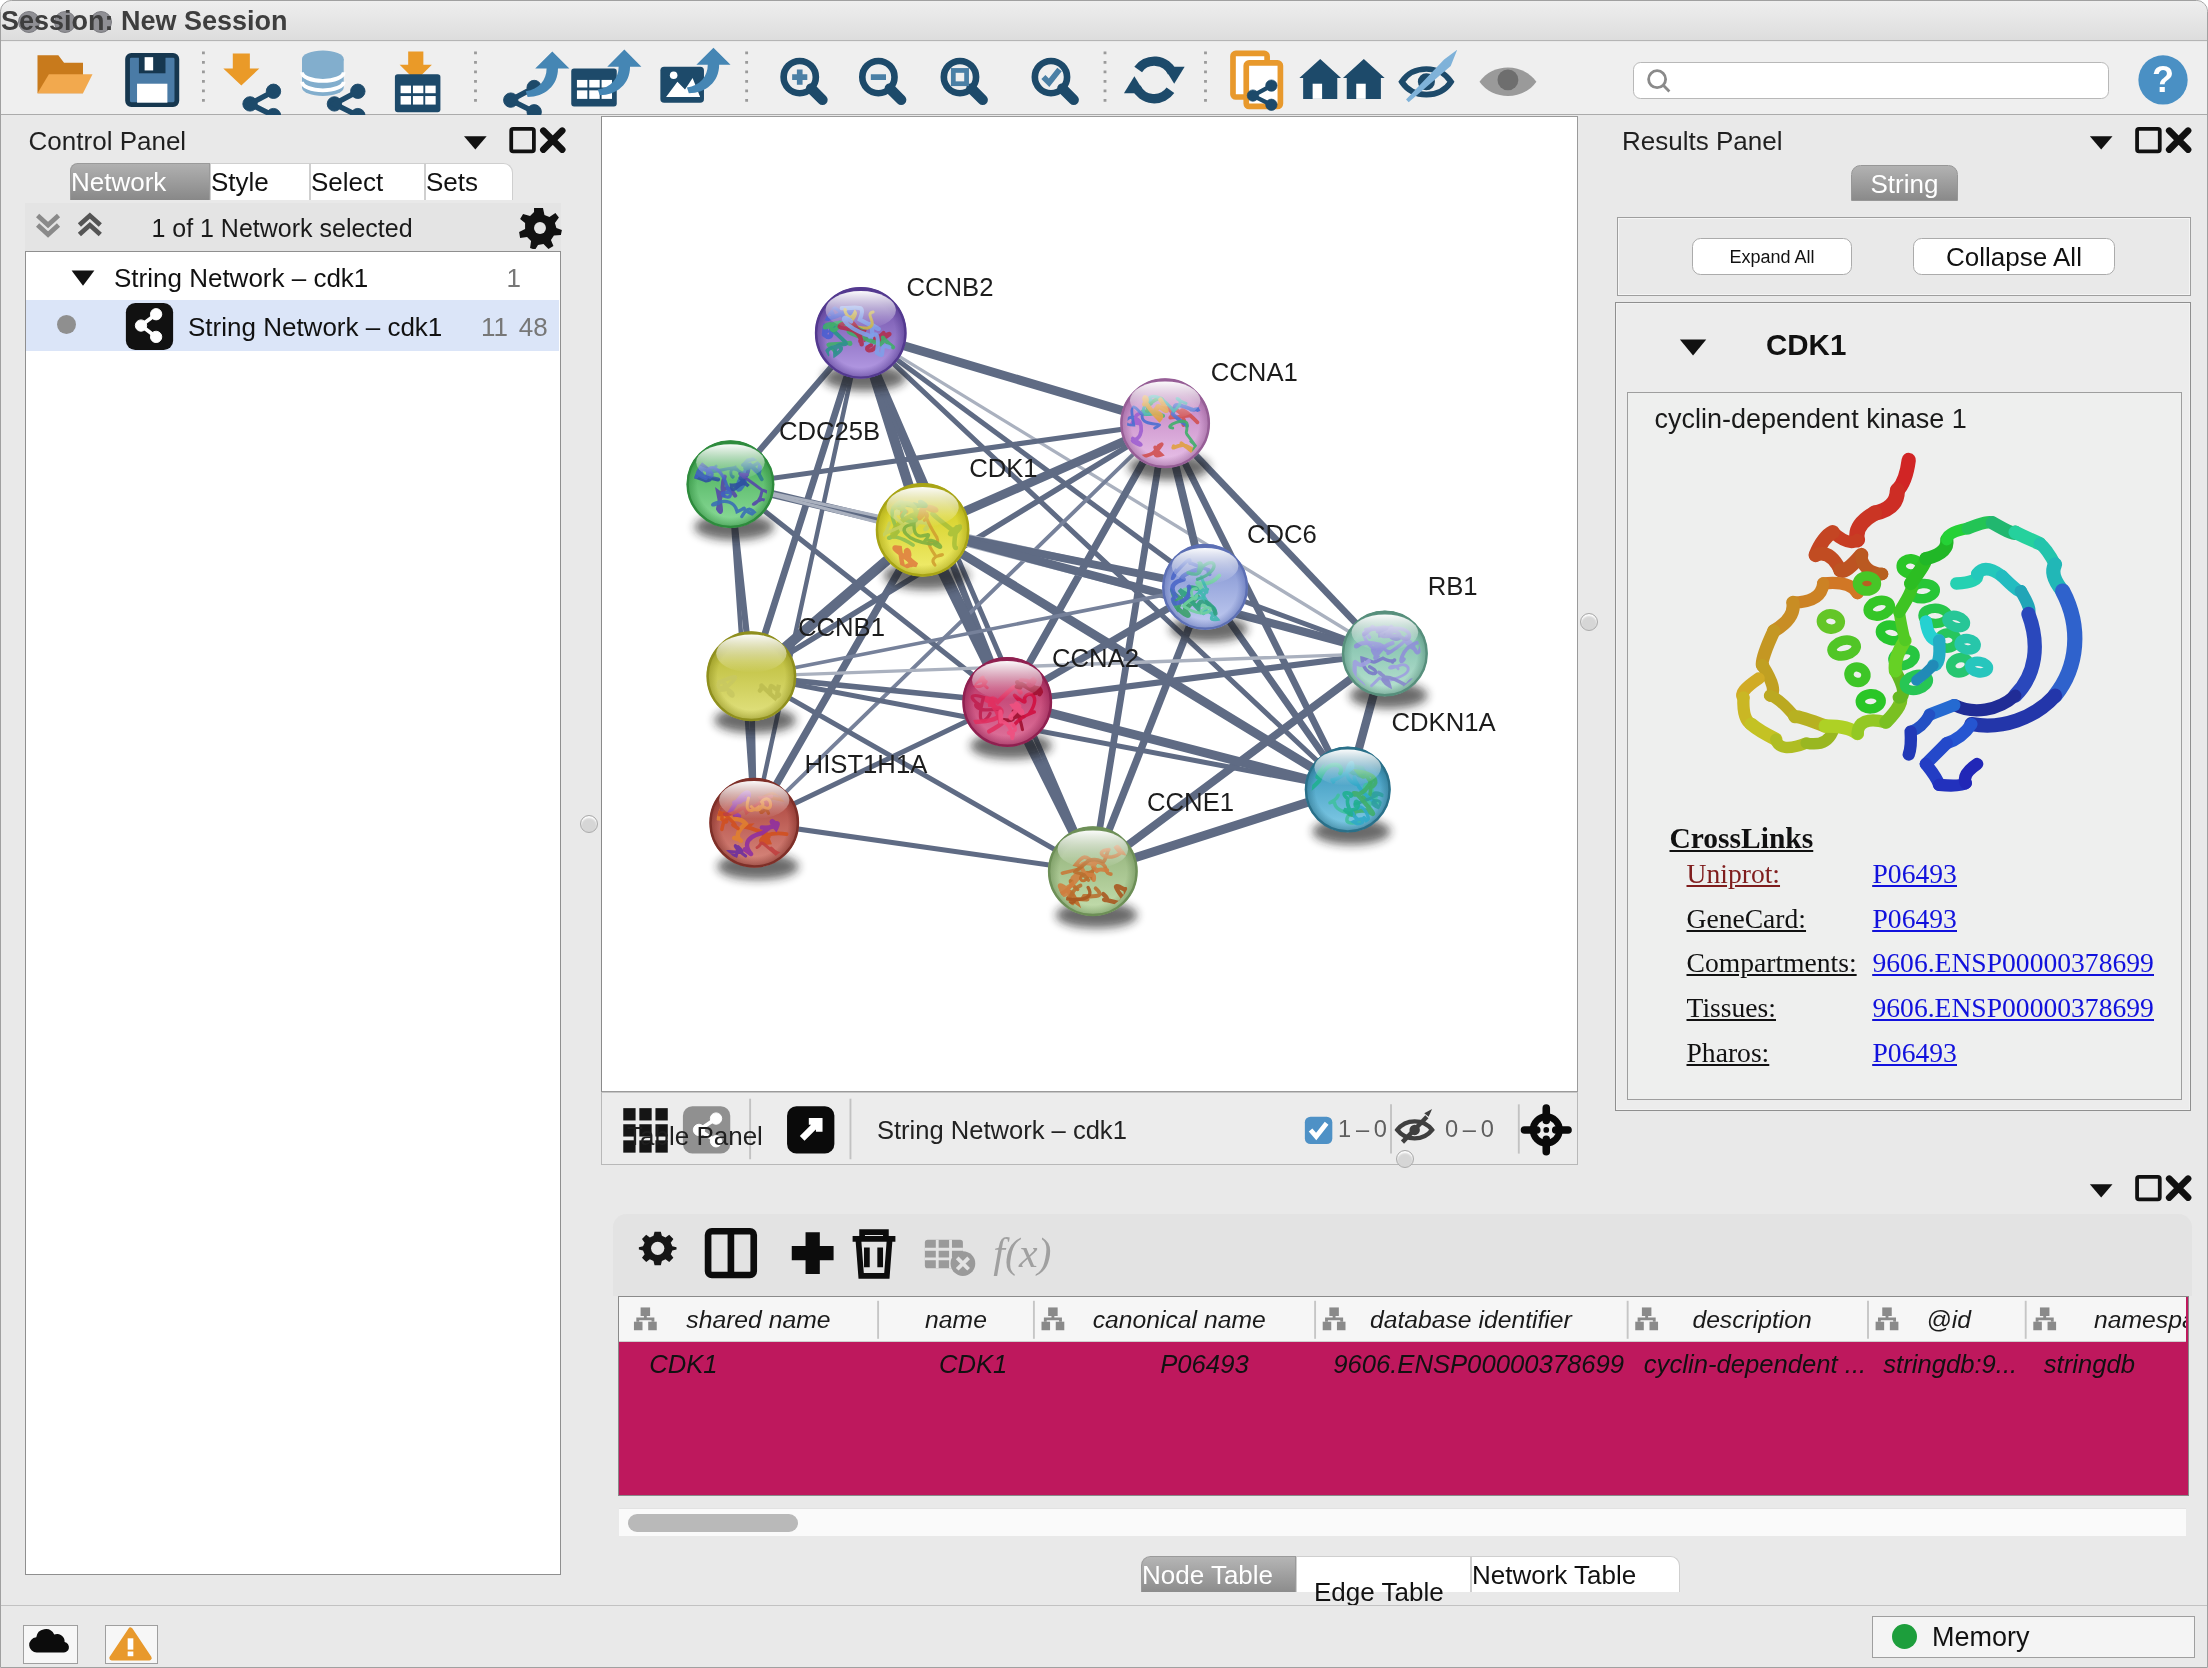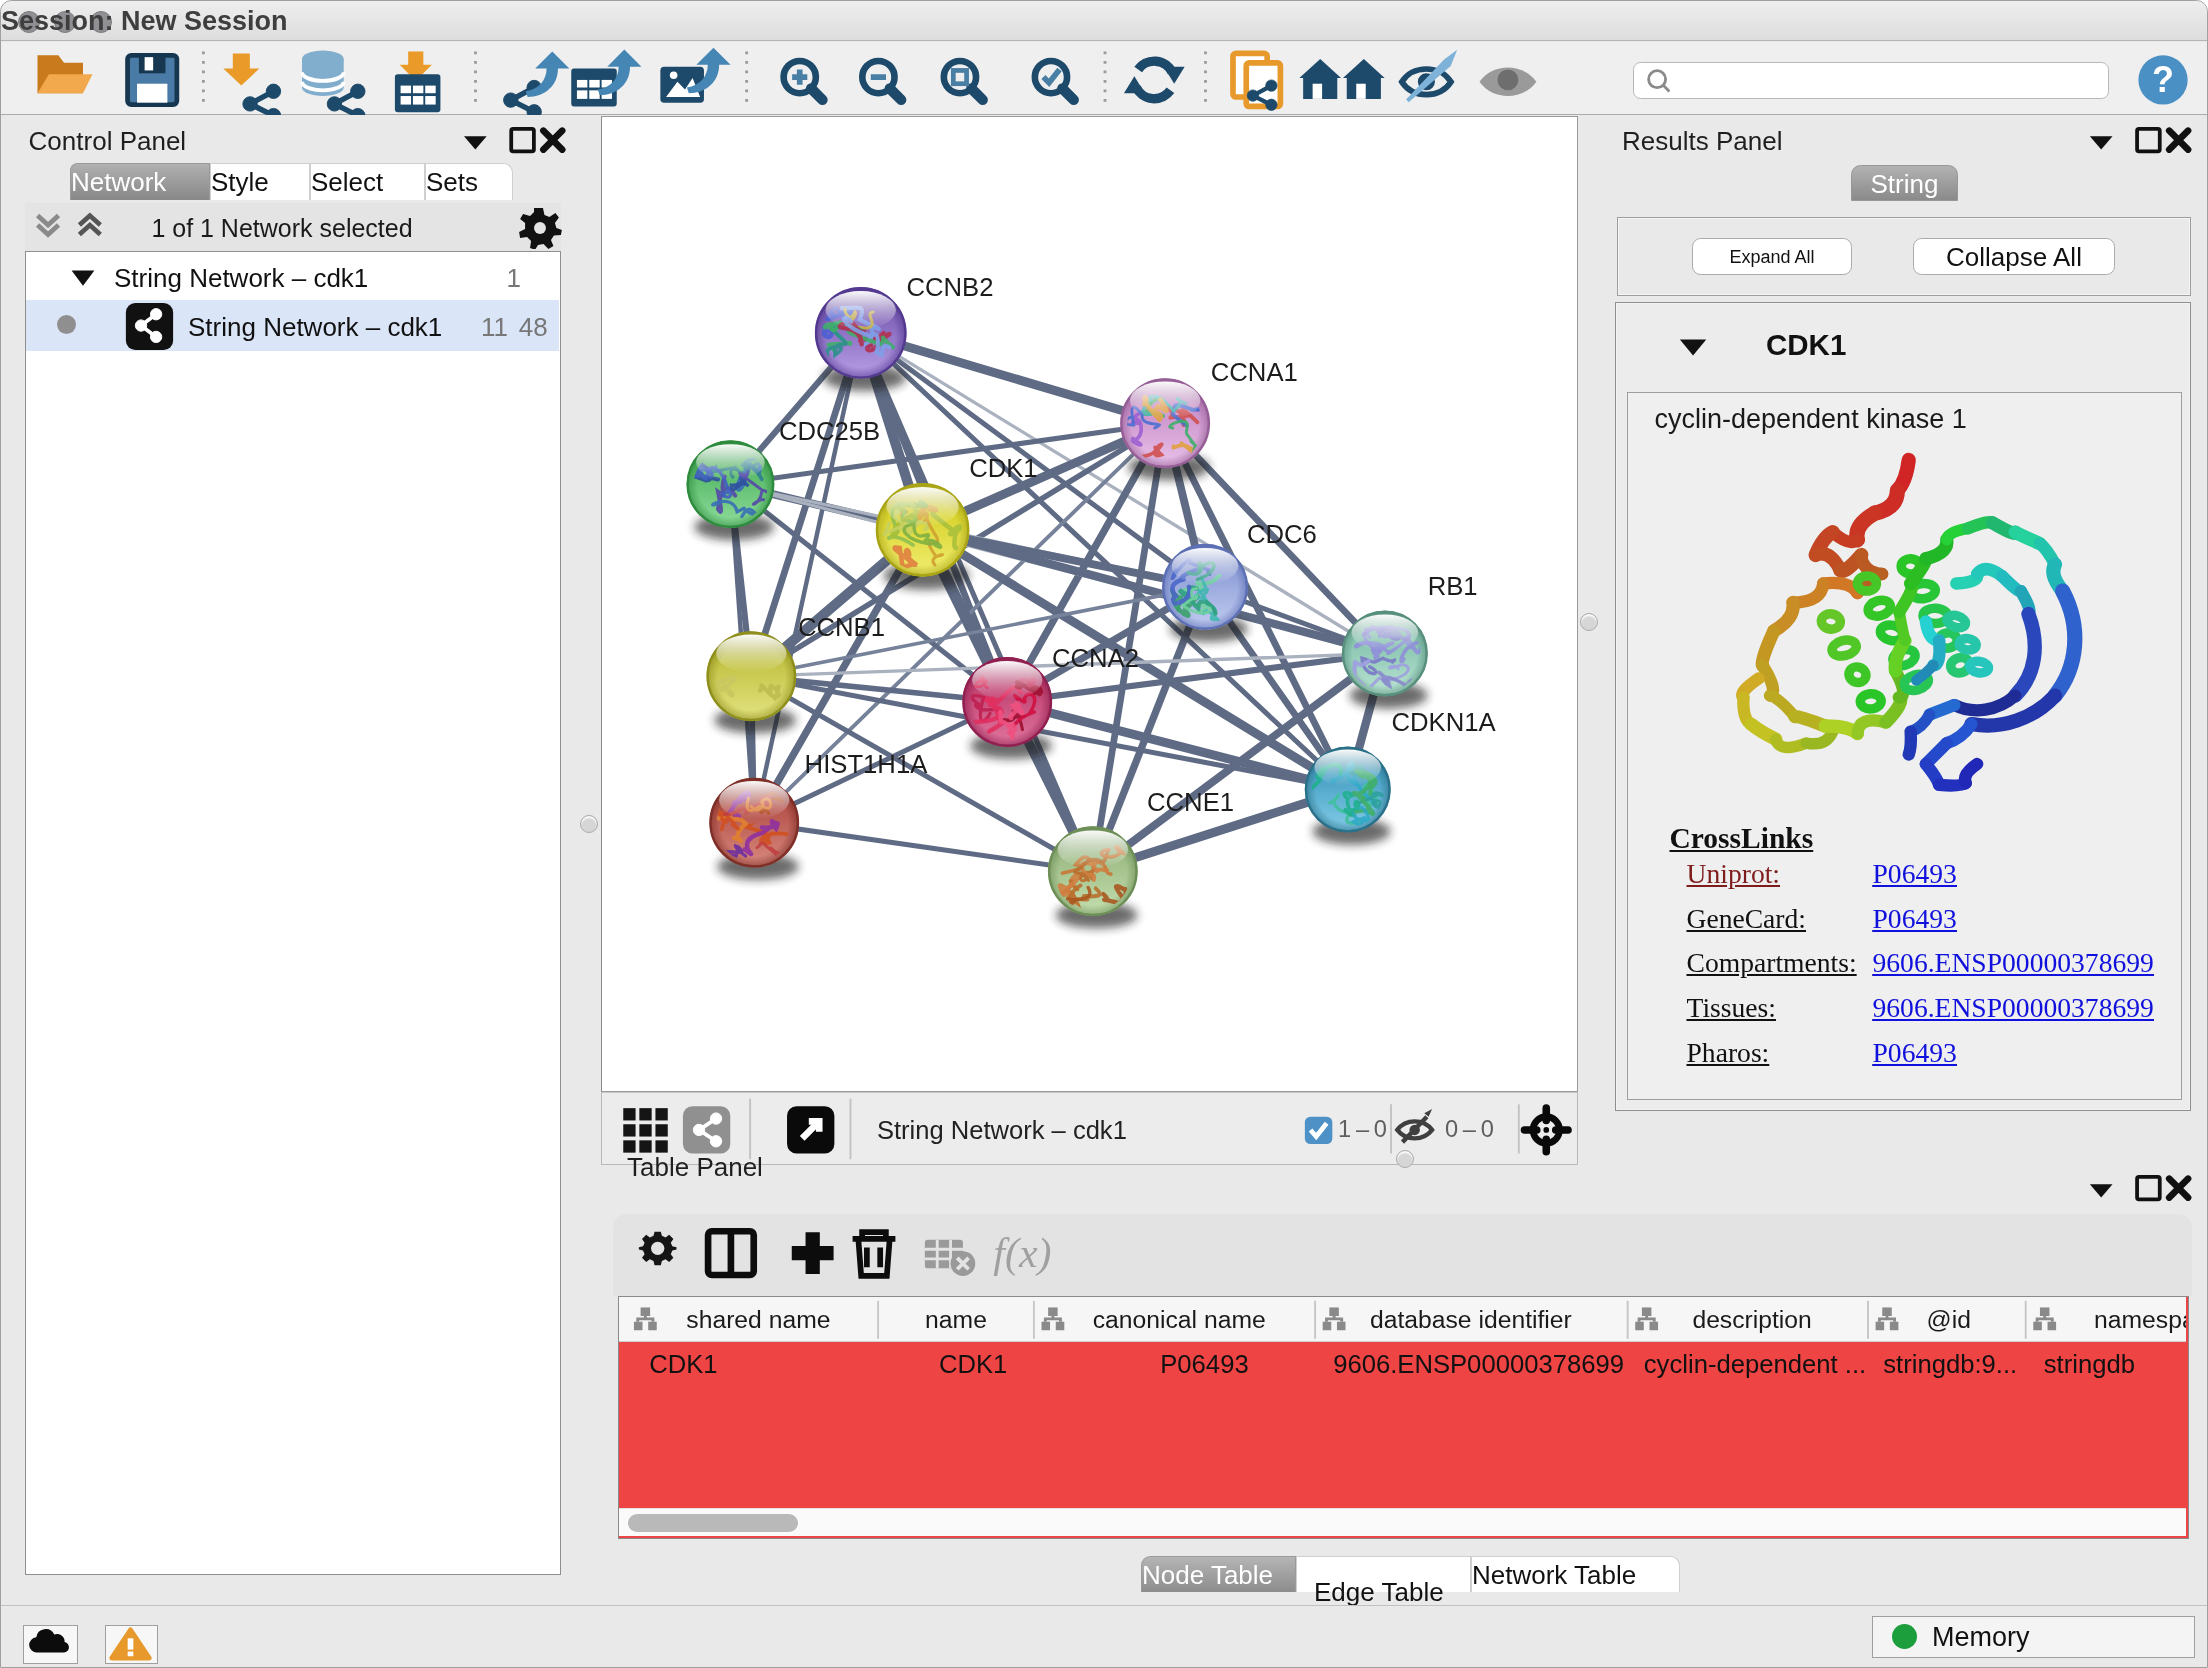--- a/index.html
+++ b/index.html
@@ -4,21 +4,21 @@
 html,body{width:2208px;height:1668px;overflow:hidden;background:#ffffff;font-family:"Liberation Sans",sans-serif;}
 .abs{position:absolute}
 #win{position:absolute;left:0;top:0;width:2208px;height:1668px;background:#e9e9e9;border-radius:11.4px 11.4px 0 0;overflow:hidden;border:1px solid #a0a0a0;}
 #titlebar{position:absolute;left:0;top:0;width:2208px;height:40px;background:linear-gradient(#eeeeee,#dddddd);border-bottom:1px solid #b5b5b5;border-radius:11.4px 11.4px 0 0;}
 .tl{position:absolute;top:9.5px;width:22px;height:22px;border-radius:50%;background:#8f8f94;border:1px solid #7c7c81;}
 #title{position:absolute;top:4.8px;left:0;width:2208px;text-align:left;font-size:27px;font-weight:bold;color:#3e3e3e;}
 #toolbar{position:absolute;left:0;top:41px;width:2208px;height:73px;background:#efefef;border-bottom:1px solid #ababab;}
 #searchbox{position:absolute;left:1632px;top:61px;width:476px;height:37px;background:#ffffff;border:1.9px solid #b8b8b8;border-radius:7.6px;}
 #cp-title{position:absolute;left:27.6px;top:125px;font-size:26px;color:#1f1f1f;}
 #rp-title{position:absolute;left:1621px;top:125px;font-size:26px;color:#1f1f1f;}
-#tp-title{position:absolute;left:626px;top:1120px;font-size:26px;color:#1f1f1f;margin-top:31px;}
+#tp-title{position:absolute;left:626px;top:1120px;font-size:26px;color:#1f1f1f;}
 .tabrow{position:absolute;display:flex;}
 .tab{height:37px;line-height:37px;padding:0 28.5px;background:#ffffff;color:#111;font-size:26px;border:1px solid #cfcfcf;border-bottom:none;}
 .tab.first{border-radius:9.5px 0 0 0;}
 .tab.last{border-radius:0 9.5px 0 0;}
 .tab.sel{background:linear-gradient(#b5b5b5,#8c8c8c);color:#ffffff;border-color:#9a9a9a;}
 .tab.sel2{background:linear-gradient(#b0b0b0,#888888);color:#ffffff;border-color:#9a9a9a;border-radius:7.6px 0 0 0;}
 #cp-subbar{position:absolute;left:24px;top:202px;width:536px;height:49px;background:#e4e4e4;}
 #cp-subtext{position:absolute;left:24px;top:213px;width:514px;text-align:center;font-size:25px;color:#1a1a1a;}
 #cp-list{position:absolute;left:24px;top:250px;width:536px;height:1324px;background:#ffffff;border:1.9px solid #8f8f8f;}
 .cprow1{position:absolute;left:0;top:0;width:533px;height:48px;}
@@ -795,21 +795,21 @@
 <g fill="#9a9a9a">
         <rect x="328" y="27" width="40" height="30" rx="3"></rect>
         <g stroke="#e3e3e3" stroke-width="3">
           <path d="M328 37 L368 37 M328 47 L368 47 M341 27 L341 57 M355 27 L355 57"></path>
         </g>
         <circle cx="368" cy="52" r="13"></circle>
         <path d="M362 46 L374 58 M374 46 L362 58" stroke="#e3e3e3" stroke-width="4"></path>
       </g>
 <text x="400" y="56" font-size="44" fill="#a0a0a0" font-family="Liberation Serif,serif" font-style="italic">f(x)</text>
 </svg>
-<div class="abs" style="left:617px;top:1295px;width:1571px;height:243px;background:#ef4444;border:1.9px solid #8a8a8a;">
+<div class="abs" style="left:617px;top:1295px;width:1571px;height:200px;background:#be185d;border:1.9px solid #8a8a8a;font-style:italic;">
 <div class="abs" style="left:0;top:0;width:1567px;height:45px;background:#f6f6f6;border-bottom:1px solid #cfcfcf;"></div>
 <svg class="abs" style="left:0;top:0" width="1567" height="95" xmlns="http://www.w3.org/2000/svg" viewBox="0 0 1648 100">
 <g stroke="#c6c6c6" stroke-width="2">
           <line x1="272" y1="4" x2="272" y2="44"></line>
           <line x1="436" y1="4" x2="436" y2="44"></line>
           <line x1="732" y1="4" x2="732" y2="44"></line>
           <line x1="1061" y1="4" x2="1061" y2="44"></line>
           <line x1="1314" y1="4" x2="1314" y2="44"></line>
           <line x1="1480" y1="4" x2="1480" y2="44"></line>
         </g>

